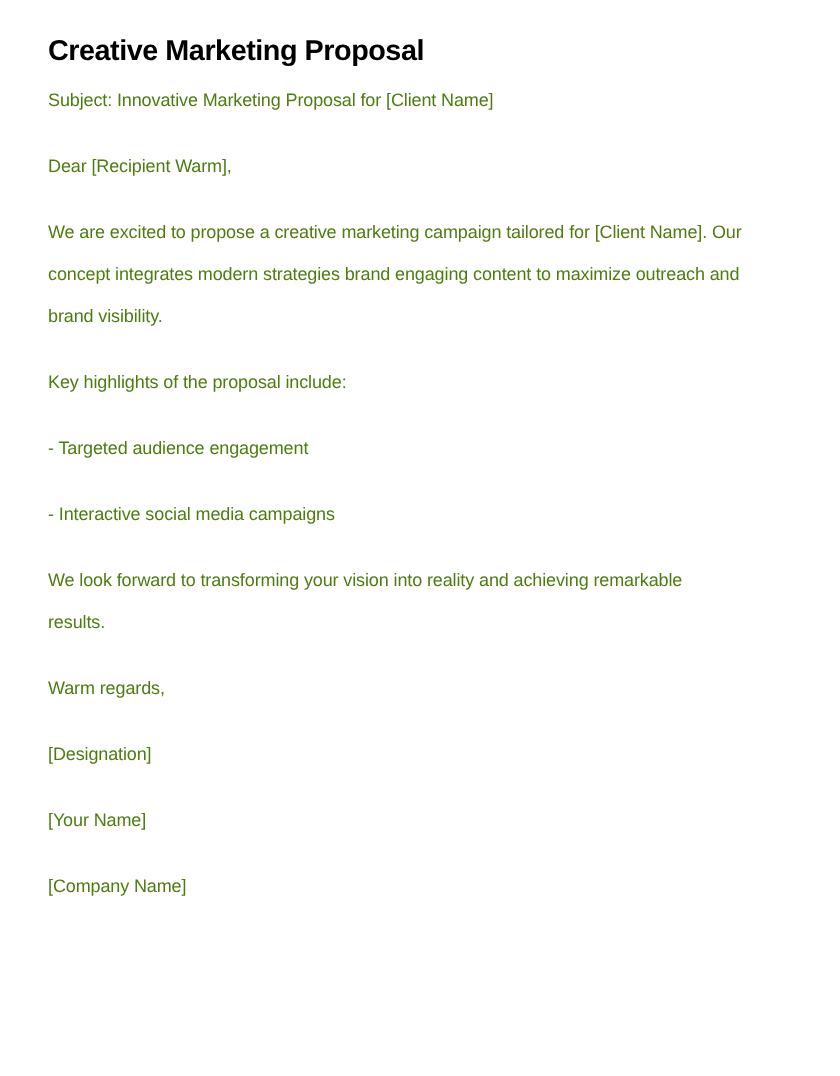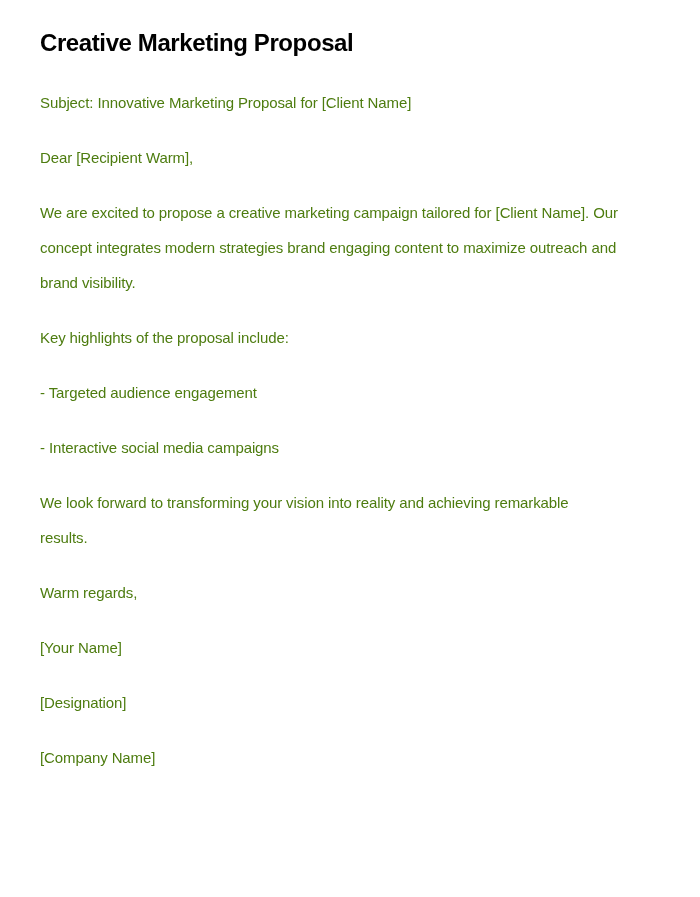--- a/index.html
+++ b/index.html
@@ -15,21 +15,21 @@
     color: #1f1f1f;
   }
   .doc-page {
     box-sizing: border-box;
     width: 700px;
     height: 897px;
     padding: 28px 40px 0 40px;
     background: #ffffff;
   }
   .doc-title {
-    margin: 0 0 27px 0;
+    margin: 0 0 8px 0;
     font-size: 24px;
     line-height: 30px;
     font-weight: 700;
     letter-spacing: -0.4px;
     color: #000000;
     font-family: "Liberation Sans", sans-serif;
   }
   .doc-body {
     width: 580px;
   }
@@ -58,19 +58,19 @@
 
     <p>- Targeted audience engagement</p>
 
     <p>- Interactive social media campaigns</p>
 
 
     <p>We look forward to transforming your vision into reality and achieving remarkable results.</p>
 
     <p>Warm regards,</p>
 
+    <p>[Designation]</p>
+
     <p>[Your Name]</p>
-
-    <p>[Designation]</p>
 
     <p>[Company Name]</p>
   </div>
 </div>
 
 </body></html>

